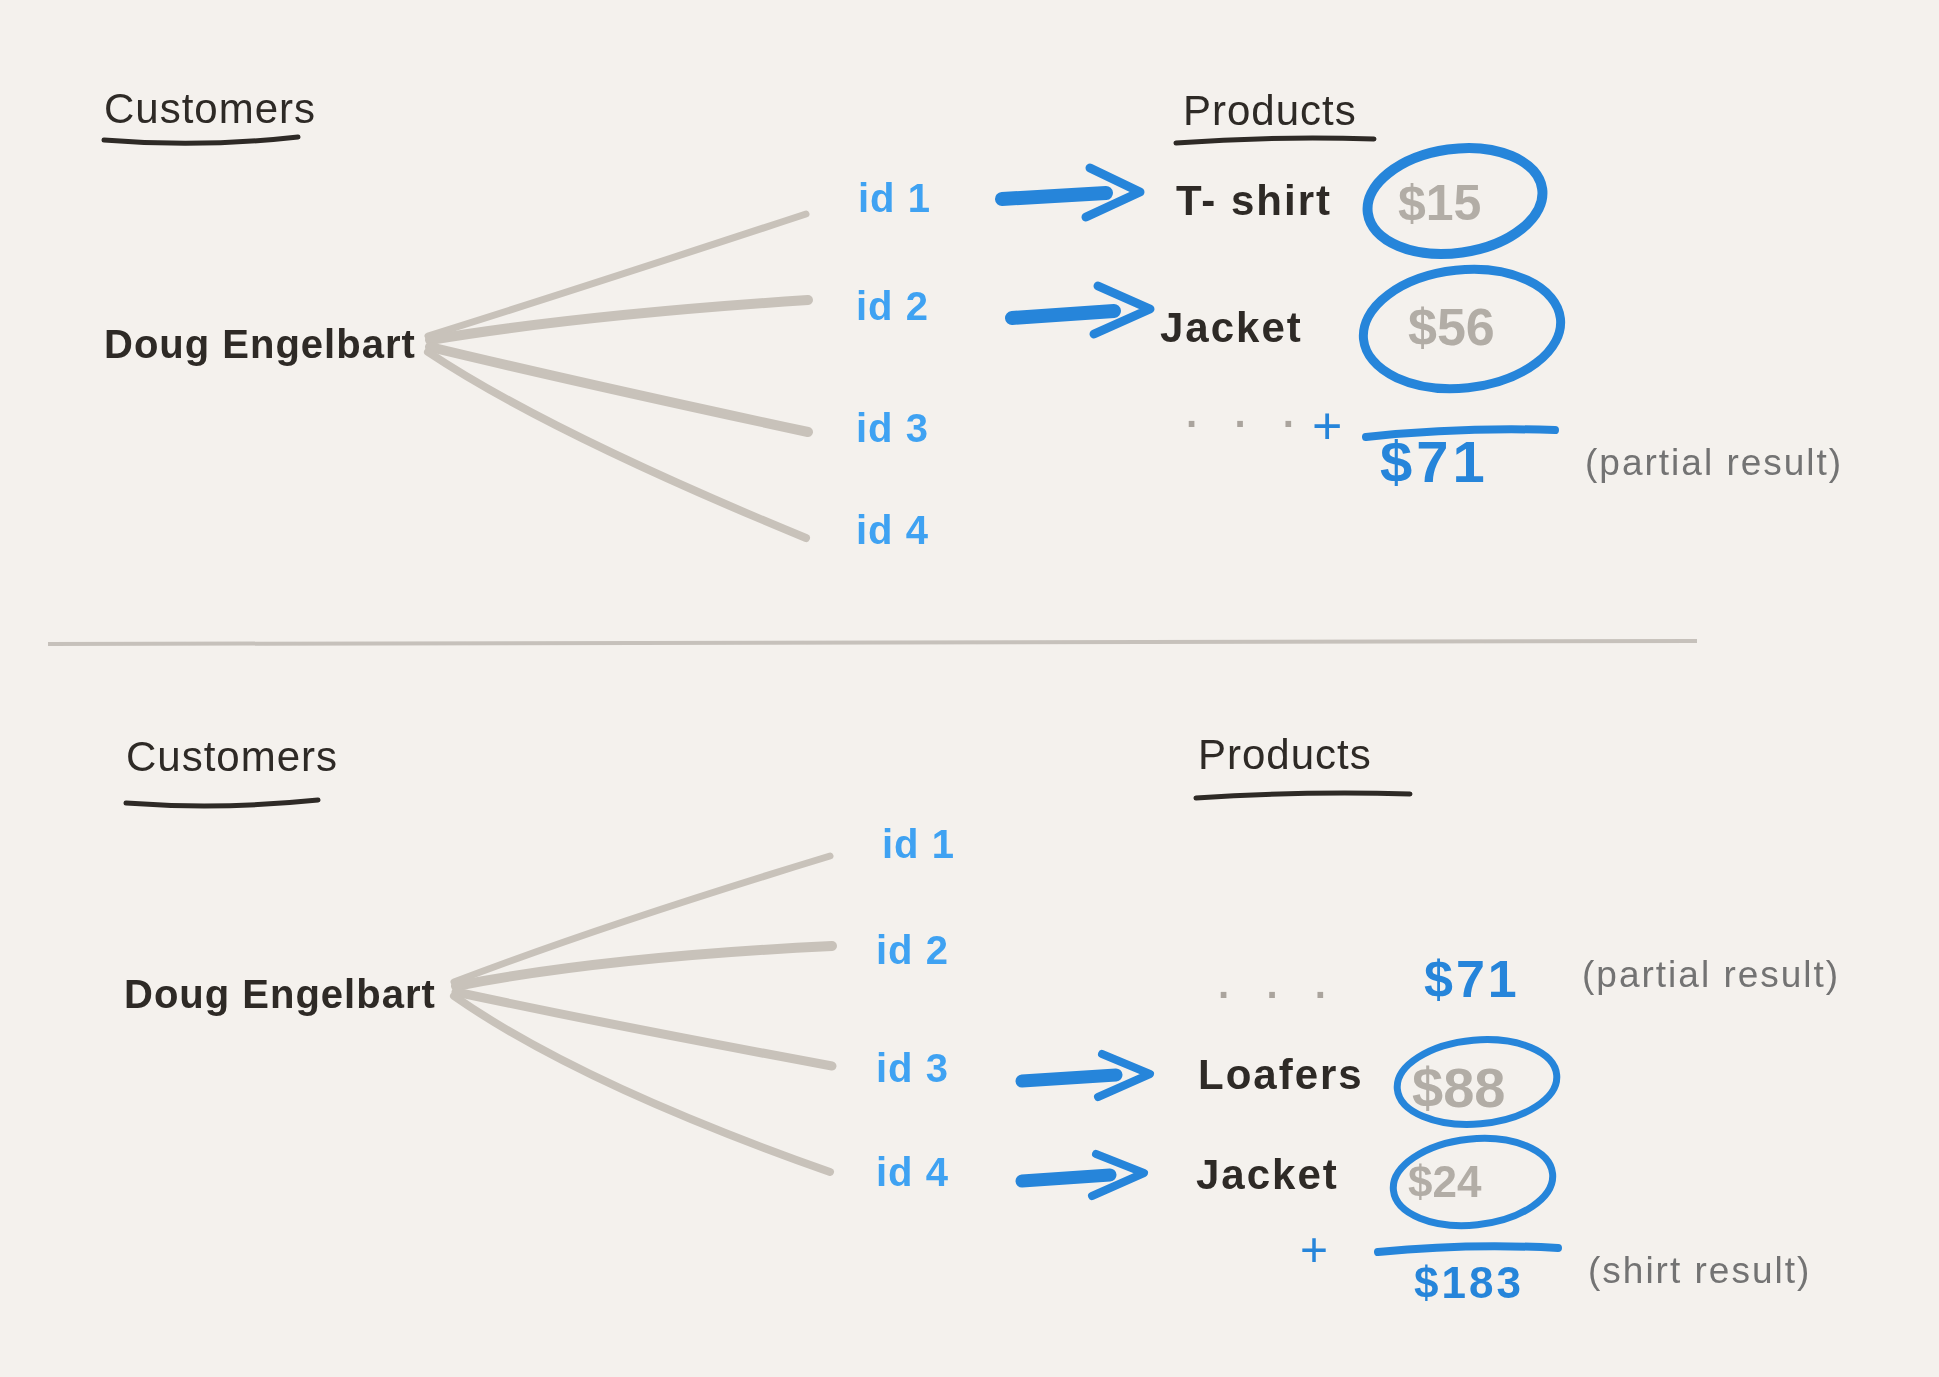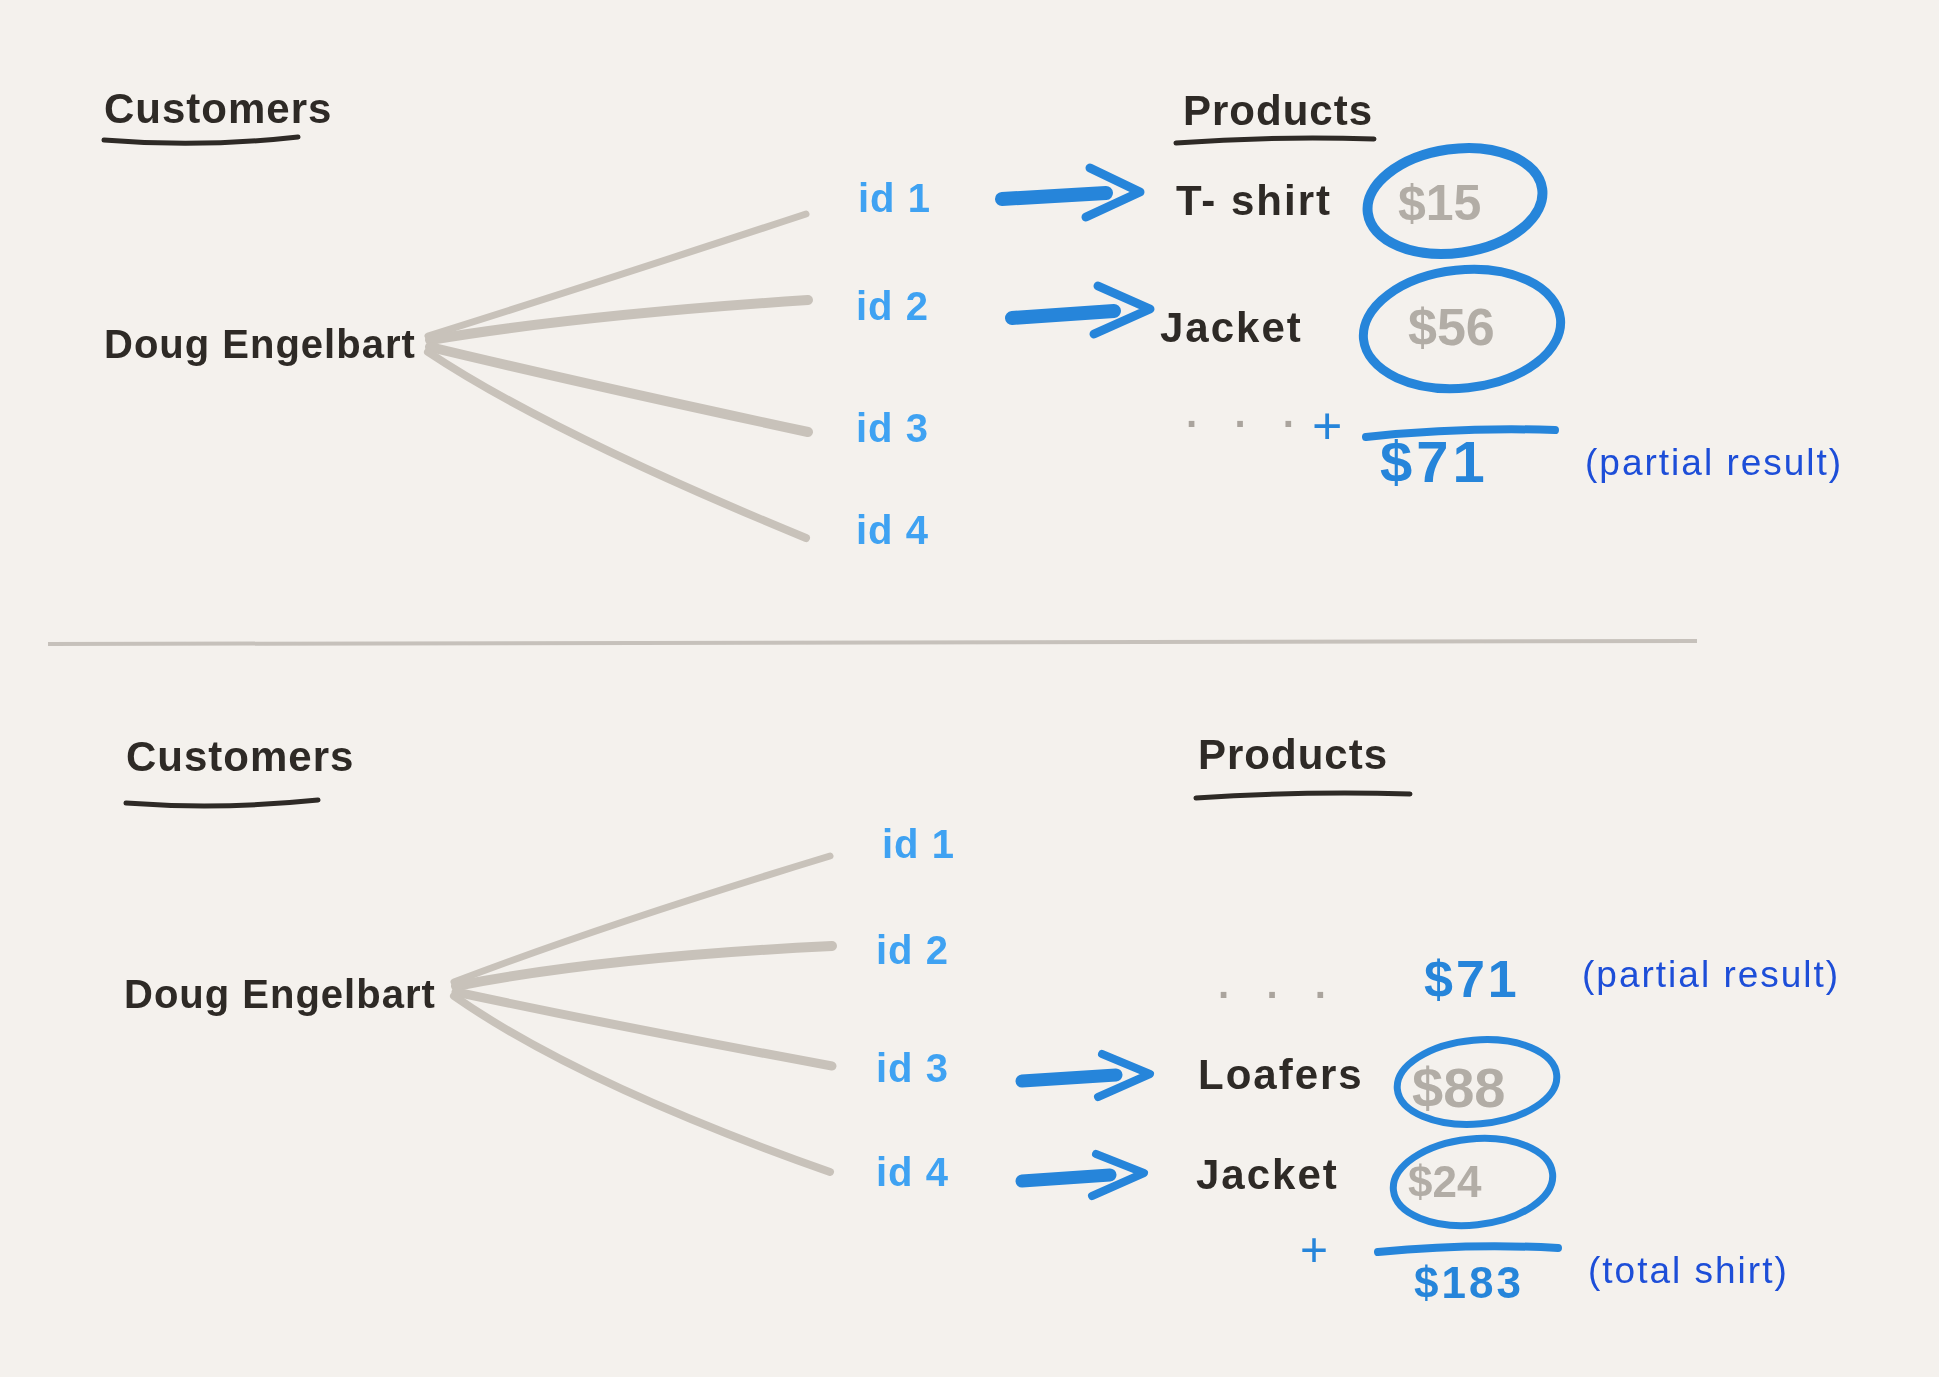--- a/index.html
+++ b/index.html
@@ -9,26 +9,26 @@
     background:#f4f1ed;
     overflow:hidden;
     font-family:"Liberation Sans", sans-serif;
   }
   svg.strokes{position:absolute;left:0;top:0;width:1939px;height:1377px;}
   .txt{position:absolute;white-space:nowrap;line-height:1;}
   .ink{color:#2e2a26;font-weight:600;}
   .grey{color:#b2ada6;font-weight:600;}
   .lblue{color:#3fa2f2;font-weight:700;text-align:center;}
   .blue{color:#2685da;font-weight:600;}
-  .heading{font-size:42px;font-weight:700;letter-spacing:1px;}
+  .heading{font-size:42px;font-weight:400;letter-spacing:1px;}
   .name{font-size:40px;letter-spacing:1px;}
   .idlbl{font-size:40px;letter-spacing:1px;}
   .prod{font-size:42px;letter-spacing:2px;}
   .price{font-weight:600;text-align:left;}
-  .note{font-size:37px;font-weight:500;letter-spacing:2px;color:#1d4ed8;}
+  .note{font-size:37px;font-weight:500;letter-spacing:2px;color:#737373;}
   .dots{font-size:40px;letter-spacing:12px;color:#aaa49d;font-weight:700;}
 </style>
 </head>
 <body>
 
 <div class="canvas">
 
   <svg class="strokes" viewBox="0 0 1939 1377">
 
     <path d="M104,140 Q200,148 298,137" stroke="#2e2a26" stroke-width="5" fill="none" stroke-linecap="round"></path>
@@ -109,15 +109,15 @@
   <div class="txt note" style="left:1582px;top:956px">(partial result)</div>
 
   <div class="txt ink prod" style="left:1198px;top:1054px">Loafers</div>
   <div class="txt ink prod" style="left:1196px;top:1154px">Jacket</div>
 
   <div class="txt grey price" style="left:1412px;top:1060px;width:130px;font-size:56px">$88</div>
   <div class="txt grey price" style="left:1408px;top:1160px;width:130px;font-size:44px">$24</div>
 
   <div class="txt blue" style="left:1300px;top:1226px;font-size:48px;font-weight:500">+</div>
   <div class="txt blue" style="left:1414px;top:1261px;font-size:44px;font-weight:700;letter-spacing:3px">$183</div>
-  <div class="txt note" style="left:1588px;top:1252px">(total shirt)</div>
+  <div class="txt note" style="left:1588px;top:1252px">(shirt result)</div>
 
 </div>
 
 </body></html>

